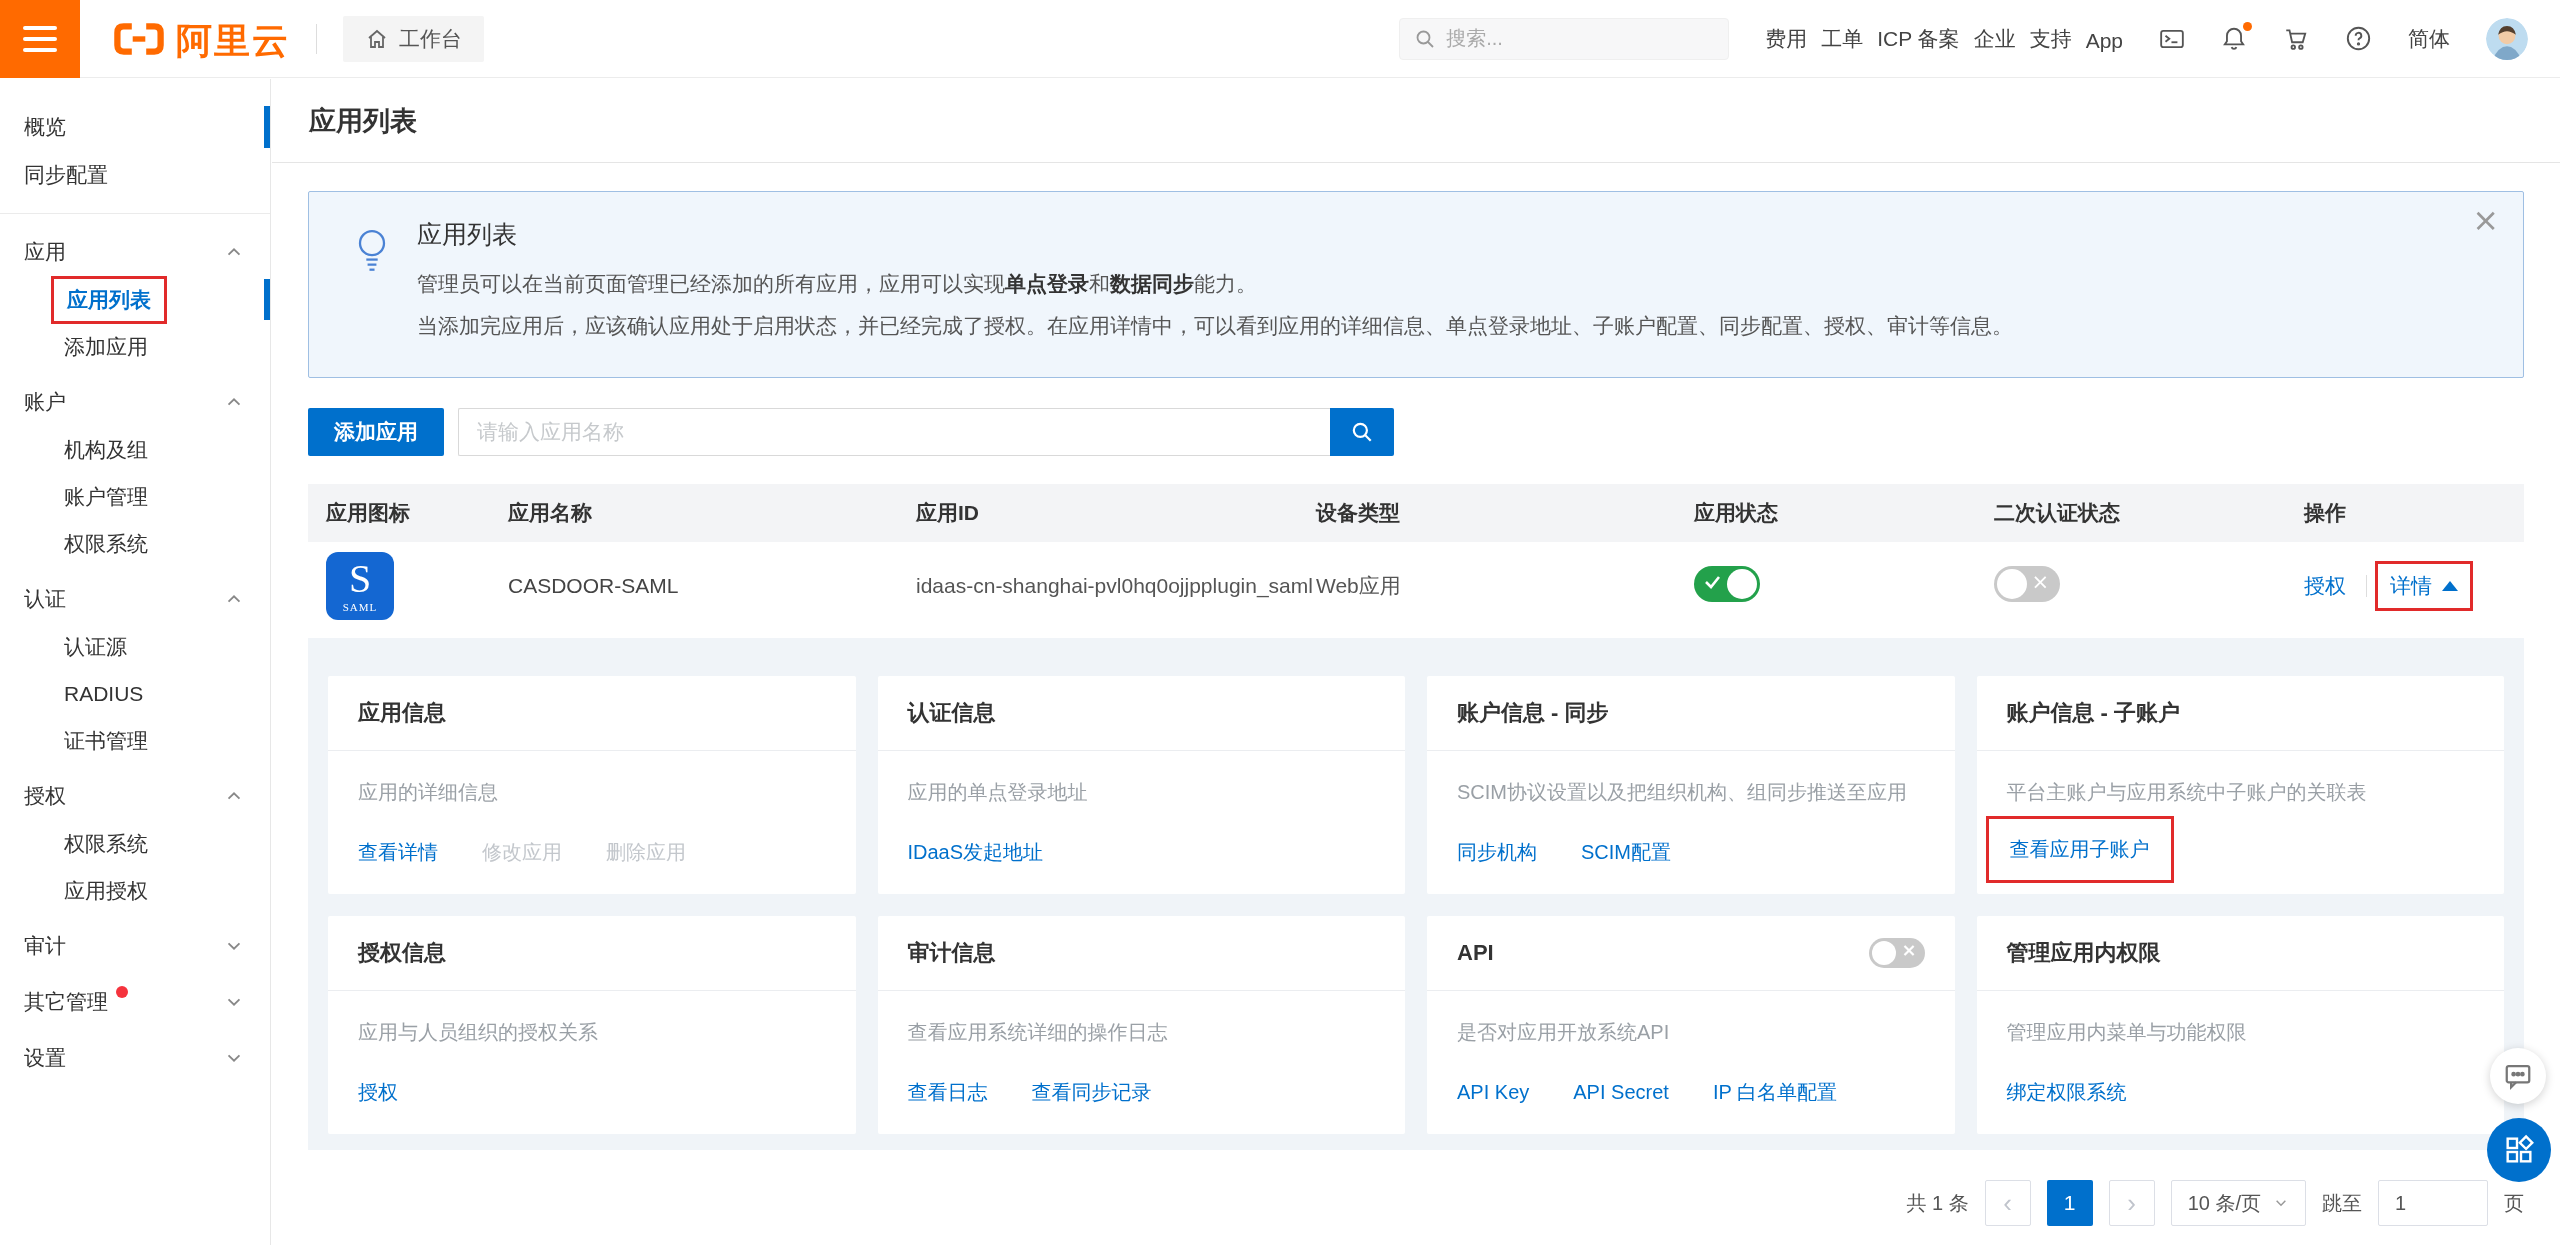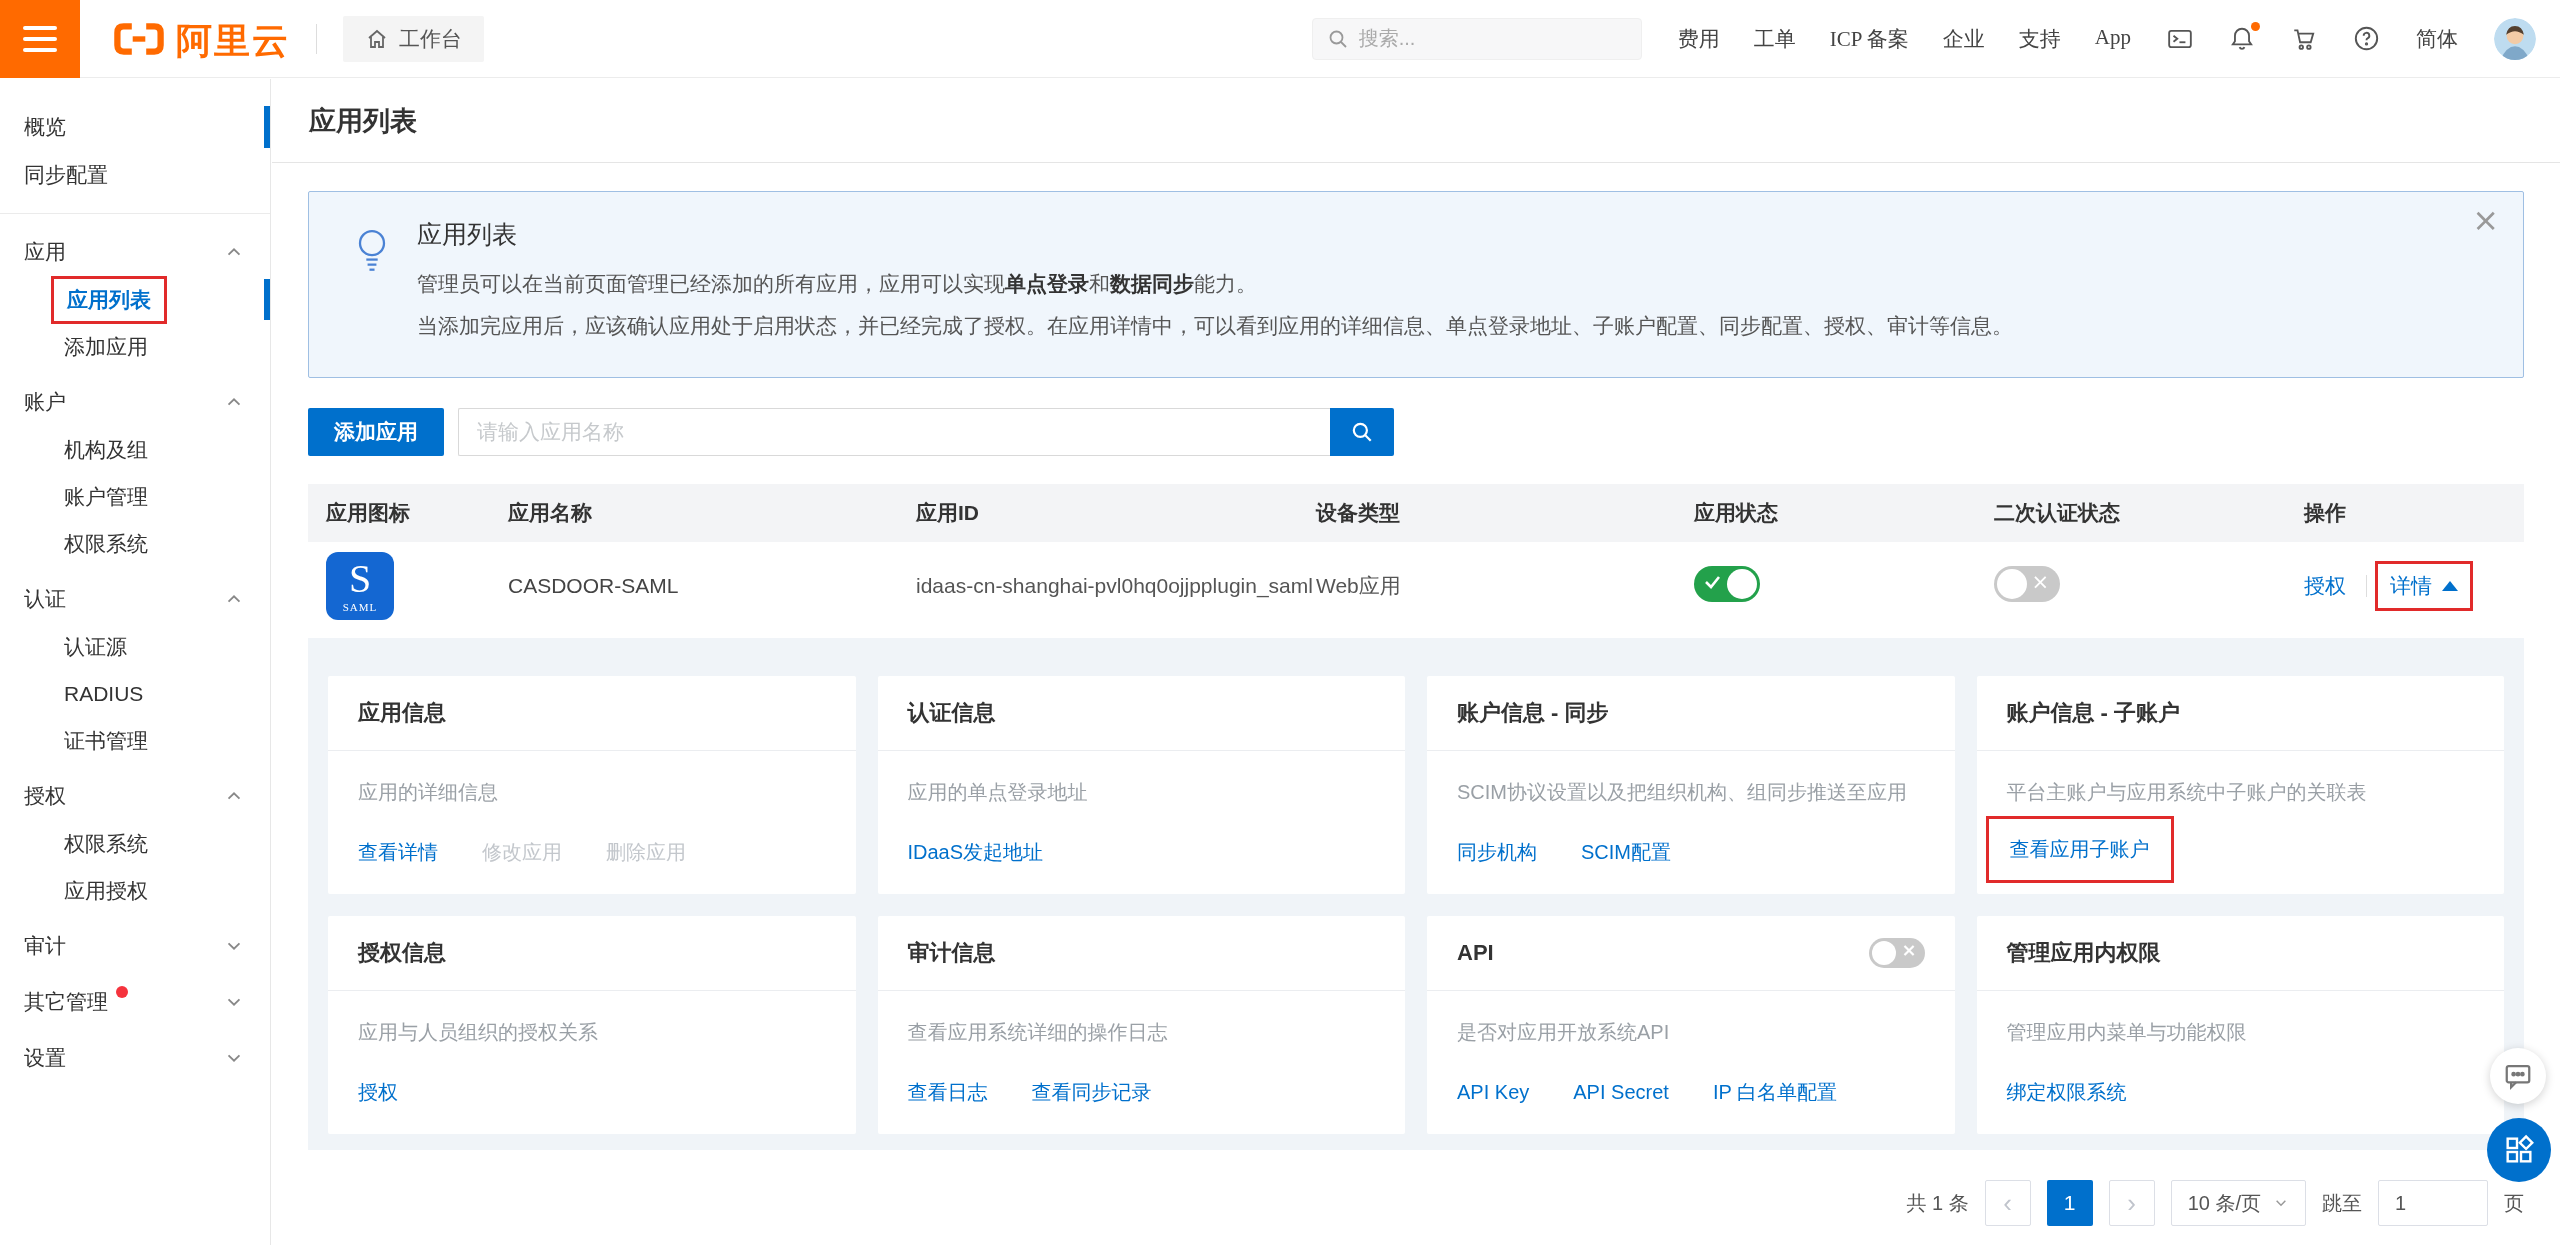--- a/index.html
+++ b/index.html
@@ -11,27 +11,27 @@
   .topbar { position:absolute; top:0; left:0; right:0; height:78px; background:#fff;
             border-bottom:1px solid #ececec; display:flex; align-items:center; z-index:20; }
   .hamburger { width:80px; height:78px; background:#ff6a00; display:flex; flex-direction:column;
                justify-content:center; align-items:center; gap:7px; cursor:pointer; flex:0 0 auto; }
   .hamburger span { display:block; width:34px; height:4px; background:#fff; border-radius:2px; }
   .logo { display:flex; align-items:center; margin-left:32px; gap:10px; }
   .logo-text { color:#ff6a00; font-size:36px; font-weight:bold; letter-spacing:2px;margin-top:6px; }
   .tb-divider { width:1px; height:30px; background:#ddd; margin:0 26px; }
   .workbench { display:flex; align-items:center; gap:10px; background:#f4f4f4; height:46px;
                padding:0 22px; border-radius:2px; font-size:21px; color:#555; cursor:pointer; }
-  .tb-right { margin-left:auto; display:flex; align-items:center; gap:36px; padding-right:24px; }
+  .tb-right { margin-left:auto; display:flex; align-items:center; gap:36px; padding-right:32px; }
   .tb-search { display:flex; align-items:center; gap:10px; width:330px; height:42px;
                background:#f7f7f8; border:1px solid #efefef; border-radius:4px; padding:0 14px; }
   .tb-search input { border:none; outline:none; background:transparent; font-size:20px; color:#333;
                      width:100%; font-family:inherit; }
   .tb-search input::placeholder { color:#aaa; }
-  .tb-menu { display:flex; align-items:flex-start; gap:34px;font-family:Liberation Serif, serif; }
+  .tb-menu { display:flex; align-items:flex-end; gap:14px; }
   .tb-menu span { font-size:21px; color:#444; cursor:pointer; white-space:nowrap; }
   .tb-icon { position:relative; display:inline-flex; cursor:pointer; }
   .tb-dot { position:absolute; top:-4px; right:-5px; width:9px; height:9px; border-radius:50%; background:#ff6a00; }
   .avatar { width:42px; height:42px; border-radius:50%; overflow:hidden; cursor:pointer; flex:0 0 auto; }
 
   
   .sidebar { position:absolute; top:79px; left:0; bottom:12px; width:271px; background:#fff;
              border-right:1px solid #e7e7e7; padding-top:24px; }
   .side-item { position:relative; height:48px; display:flex; align-items:center;
                padding-left:24px; font-size:21px; color:#333; cursor:pointer; }

